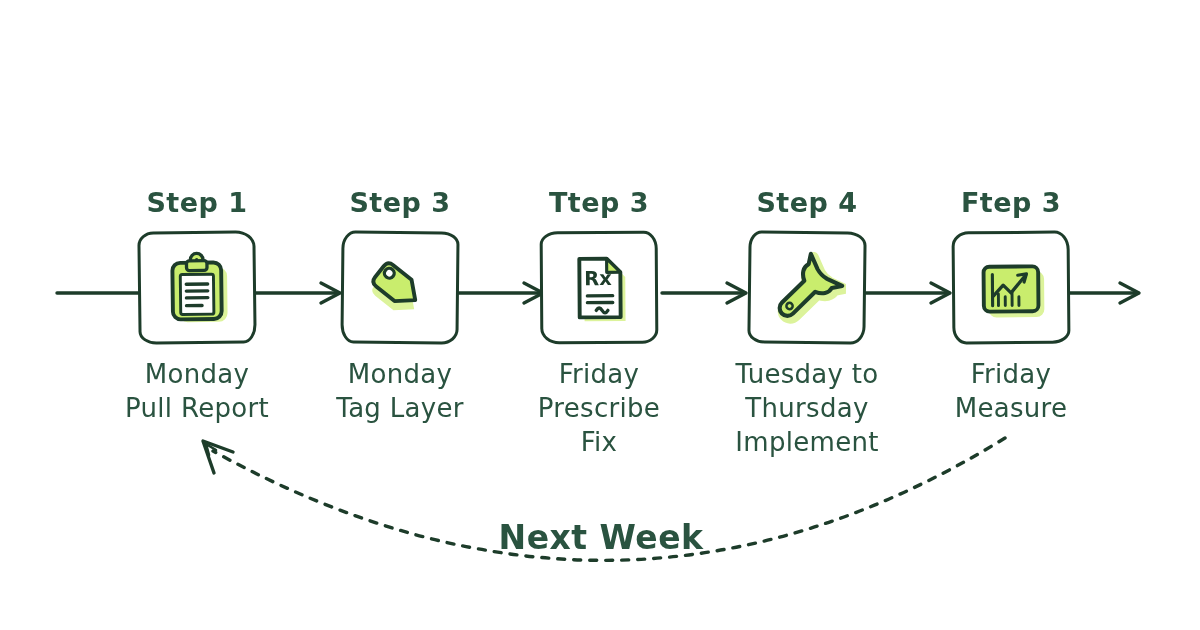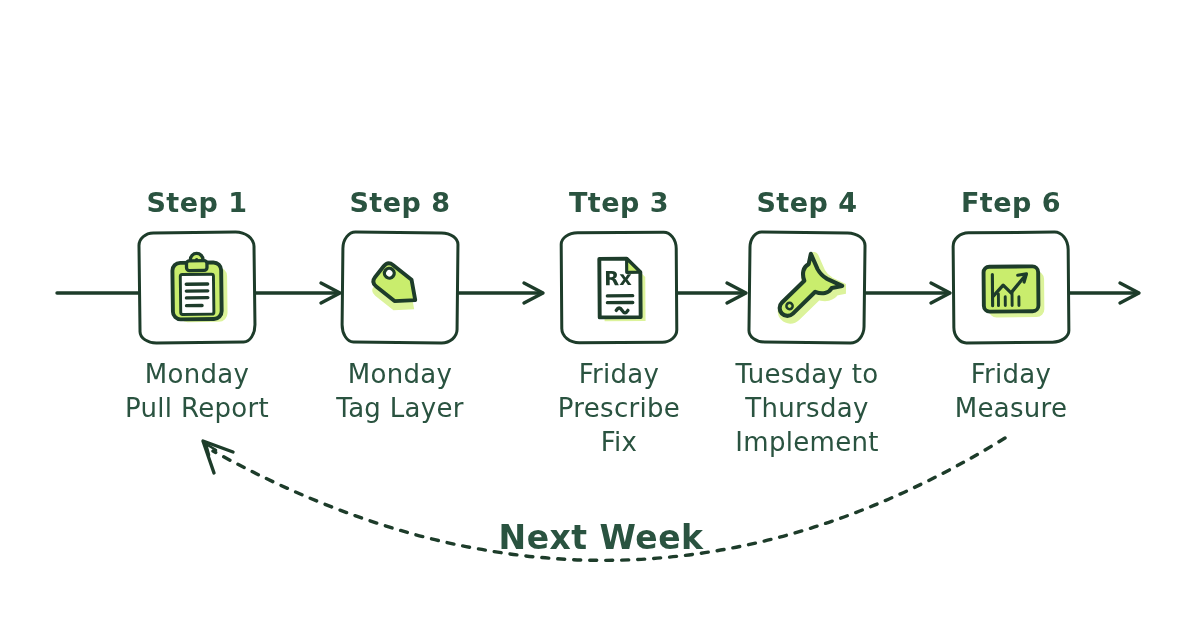--- a/index.html
+++ b/index.html
@@ -114,35 +114,35 @@
           <line x1="29" y1="50" x2="51" y2="50"></line>
           <line x1="29" y1="58" x2="45" y2="58"></line>
         </g>
       </svg>
     </div>
     <div class="step-caption">Monday
 Pull Report</div>
   </div>
 
   <div class="step" style="left:285px">
-    <div class="step-title">Step 8</div>
+    <div class="step-title">Step 3</div>
     <div class="step-box">
       <svg width="78" height="78" viewBox="0 0 80 80">
         <g transform="rotate(38 40 40)">
           <path d="M20,29 L44,29 L60,43 L44,57 L20,57 Q13,57 13,50 L13,36 Q13,29 20,29 Z" transform="translate(5,5)" fill="#dcf39b"></path>
           <path d="M20,26 L44,26 L60,40 L44,54 L20,54 Q13,54 13,47 L13,33 Q13,26 20,26 Z" fill="#c9ed6d" stroke="#1d3c2a" stroke-width="4" stroke-linejoin="round"></path>
           <circle cx="22" cy="35" r="5" fill="#ffffff" stroke="#1d3c2a" stroke-width="3.4"></circle>
         </g>
       </svg>
     </div>
     <div class="step-caption">Monday
 Tag Layer</div>
   </div>
 
-  <div class="step" style="left:504px">
+  <div class="step" style="left:484px">
     <div class="step-title">Ttep 3</div>
     <div class="step-box">
       <svg width="78" height="78" viewBox="0 0 80 80">
         <path d="M25,15 L53,15 L67,29 L67,74 L25,74 Z" fill="#dcf39b"></path>
         <path d="M20,10 L48,10 L62,24 L62,70 L20,70 Z" fill="#ffffff" stroke="#1d3c2a" stroke-width="4" stroke-linejoin="round"></path>
         <path d="M48,10 L48,24 L62,24 Z" fill="#c9ed6d" stroke="#1d3c2a" stroke-width="3.2" stroke-linejoin="round"></path>
         <text x="25" y="37" font-size="20" font-weight="bold" fill="#1d3c2a">Rx</text>
         <g stroke="#1d3c2a" stroke-width="3.4" stroke-linecap="round" fill="none">
           <line x1="28" y1="48" x2="54" y2="48"></line>
           <line x1="28" y1="55" x2="54" y2="55"></line>
@@ -167,21 +167,21 @@
           <circle cx="-25" cy="0" r="3.2" fill="none" stroke="#1d3c2a" stroke-width="2.6"></circle>
         </g>
       </svg>
     </div>
     <div class="step-caption">Tuesday to
 Thursday
 Implement</div>
   </div>
 
   <div class="step" style="left:896px">
-    <div class="step-title">Ftep 6</div>
+    <div class="step-title">Ftep 3</div>
     <div class="step-box">
       <svg width="78" height="78" viewBox="0 0 80 80">
         <rect x="17" y="23" width="57" height="47" rx="8" fill="#dcf39b"></rect>
         <rect x="12" y="18" width="56" height="46" rx="6" fill="#c9ed6d" stroke="#1d3c2a" stroke-width="4"></rect>
         <g stroke="#1d3c2a" stroke-linecap="round" fill="none">
           <path d="M21,26 L21,58" stroke-width="3.2"></path>
           <line x1="27" y1="58" x2="27" y2="46" stroke-width="3"></line>
           <line x1="34" y1="58" x2="34" y2="49" stroke-width="3"></line>
           <line x1="41" y1="58" x2="41" y2="45" stroke-width="3"></line>
           <line x1="48" y1="58" x2="48" y2="49" stroke-width="3"></line>

